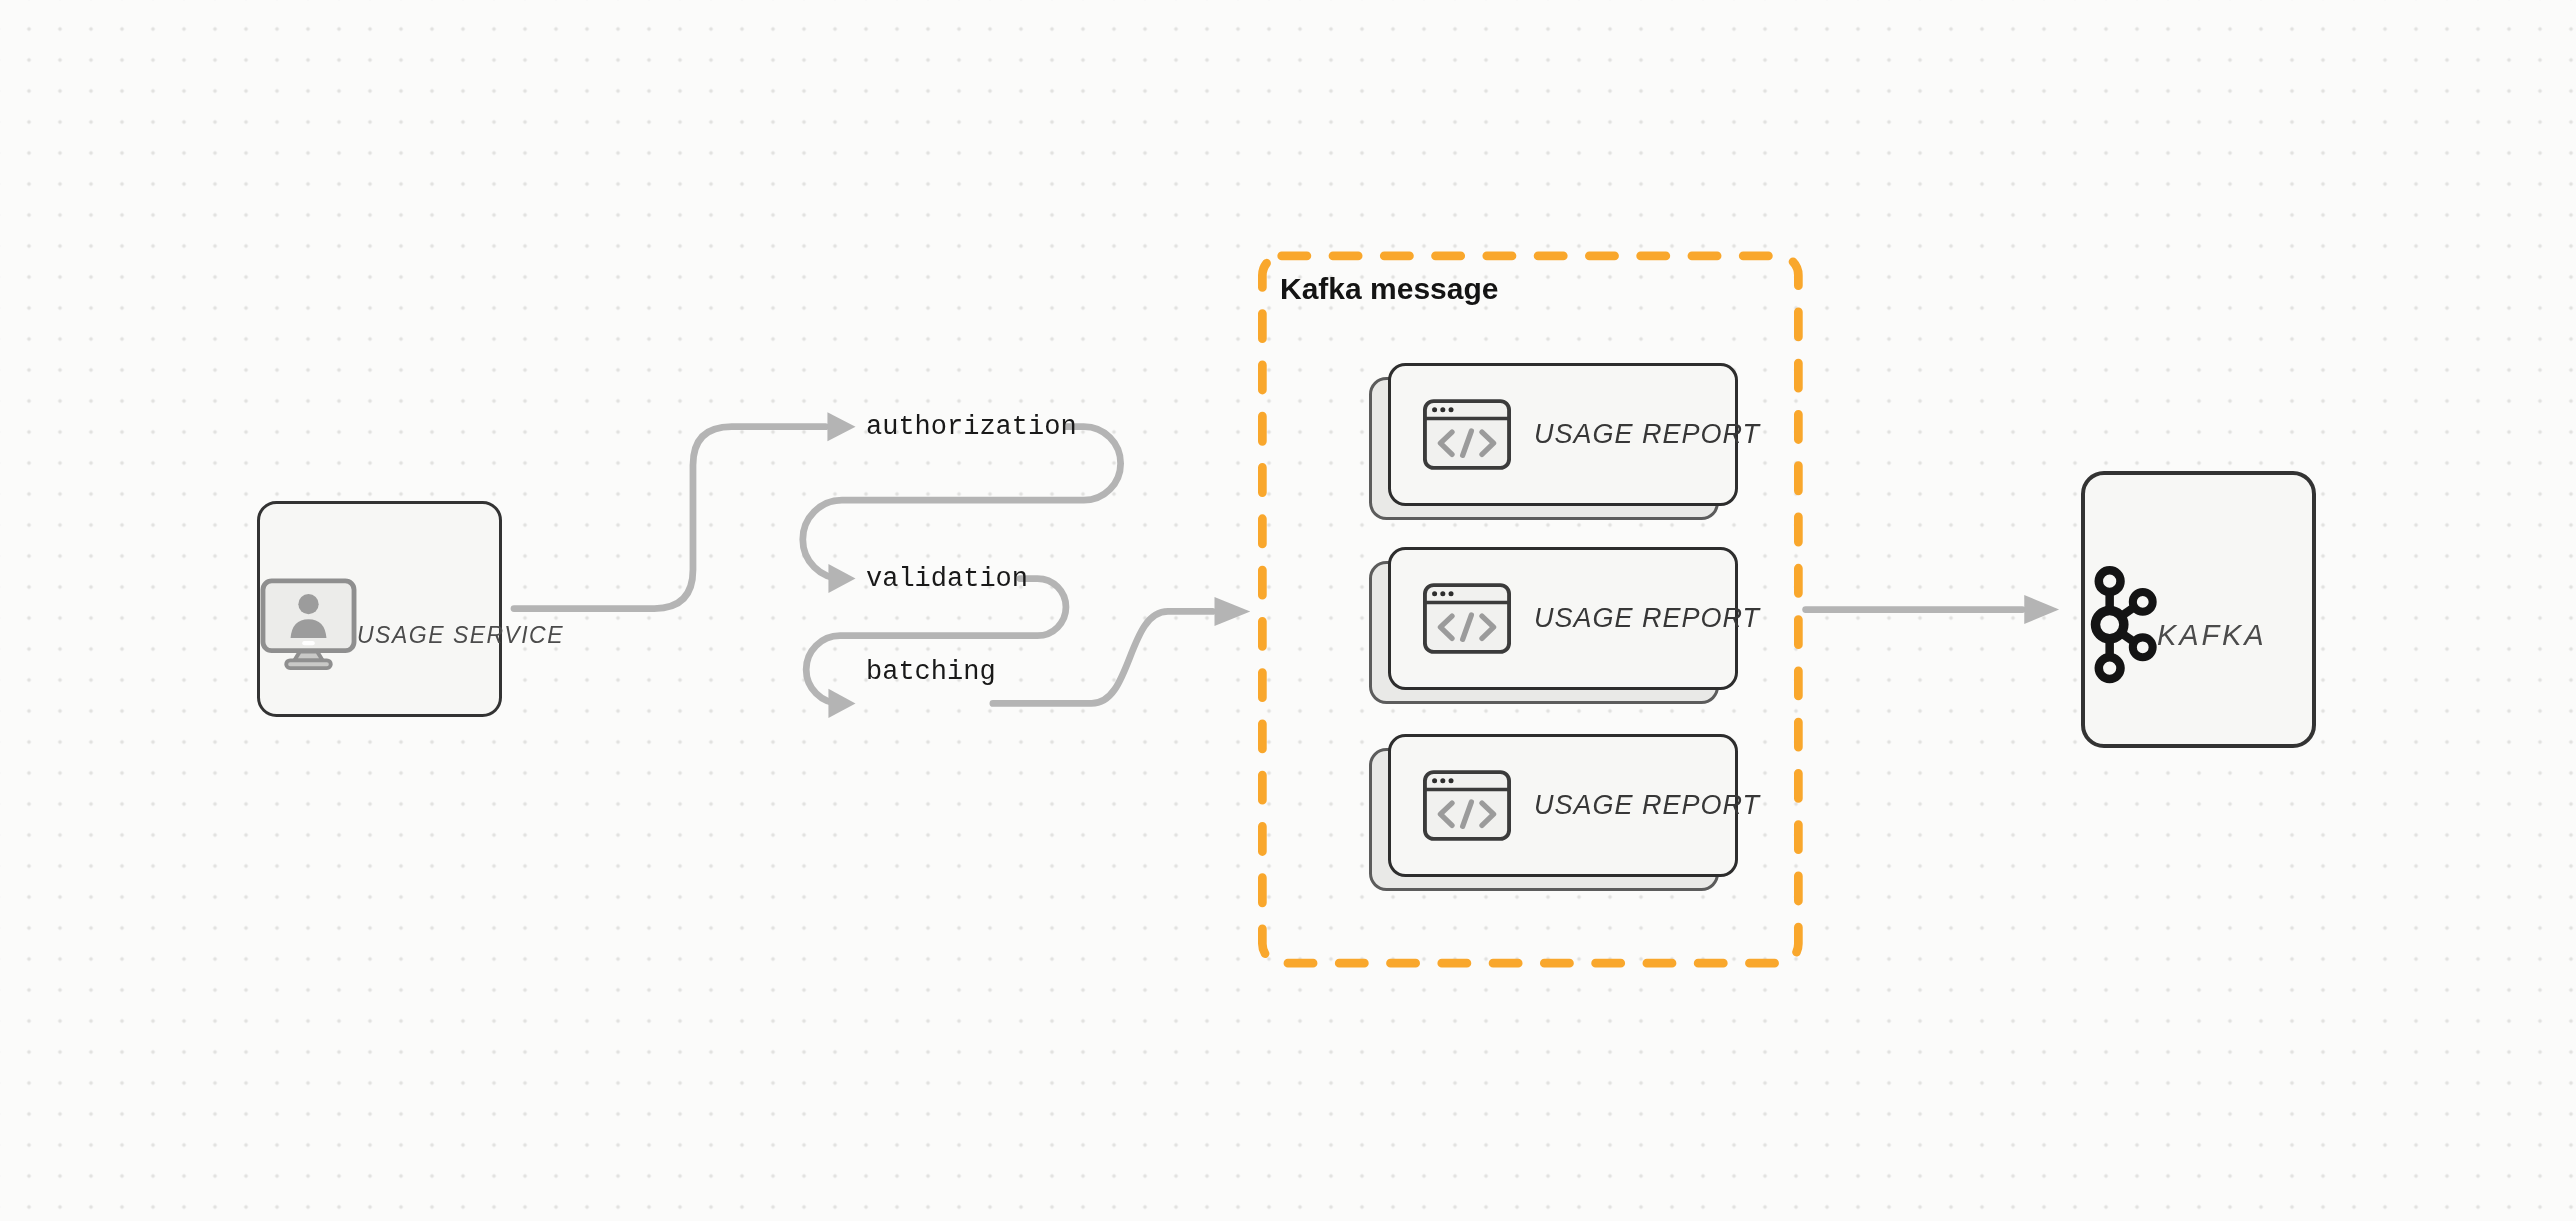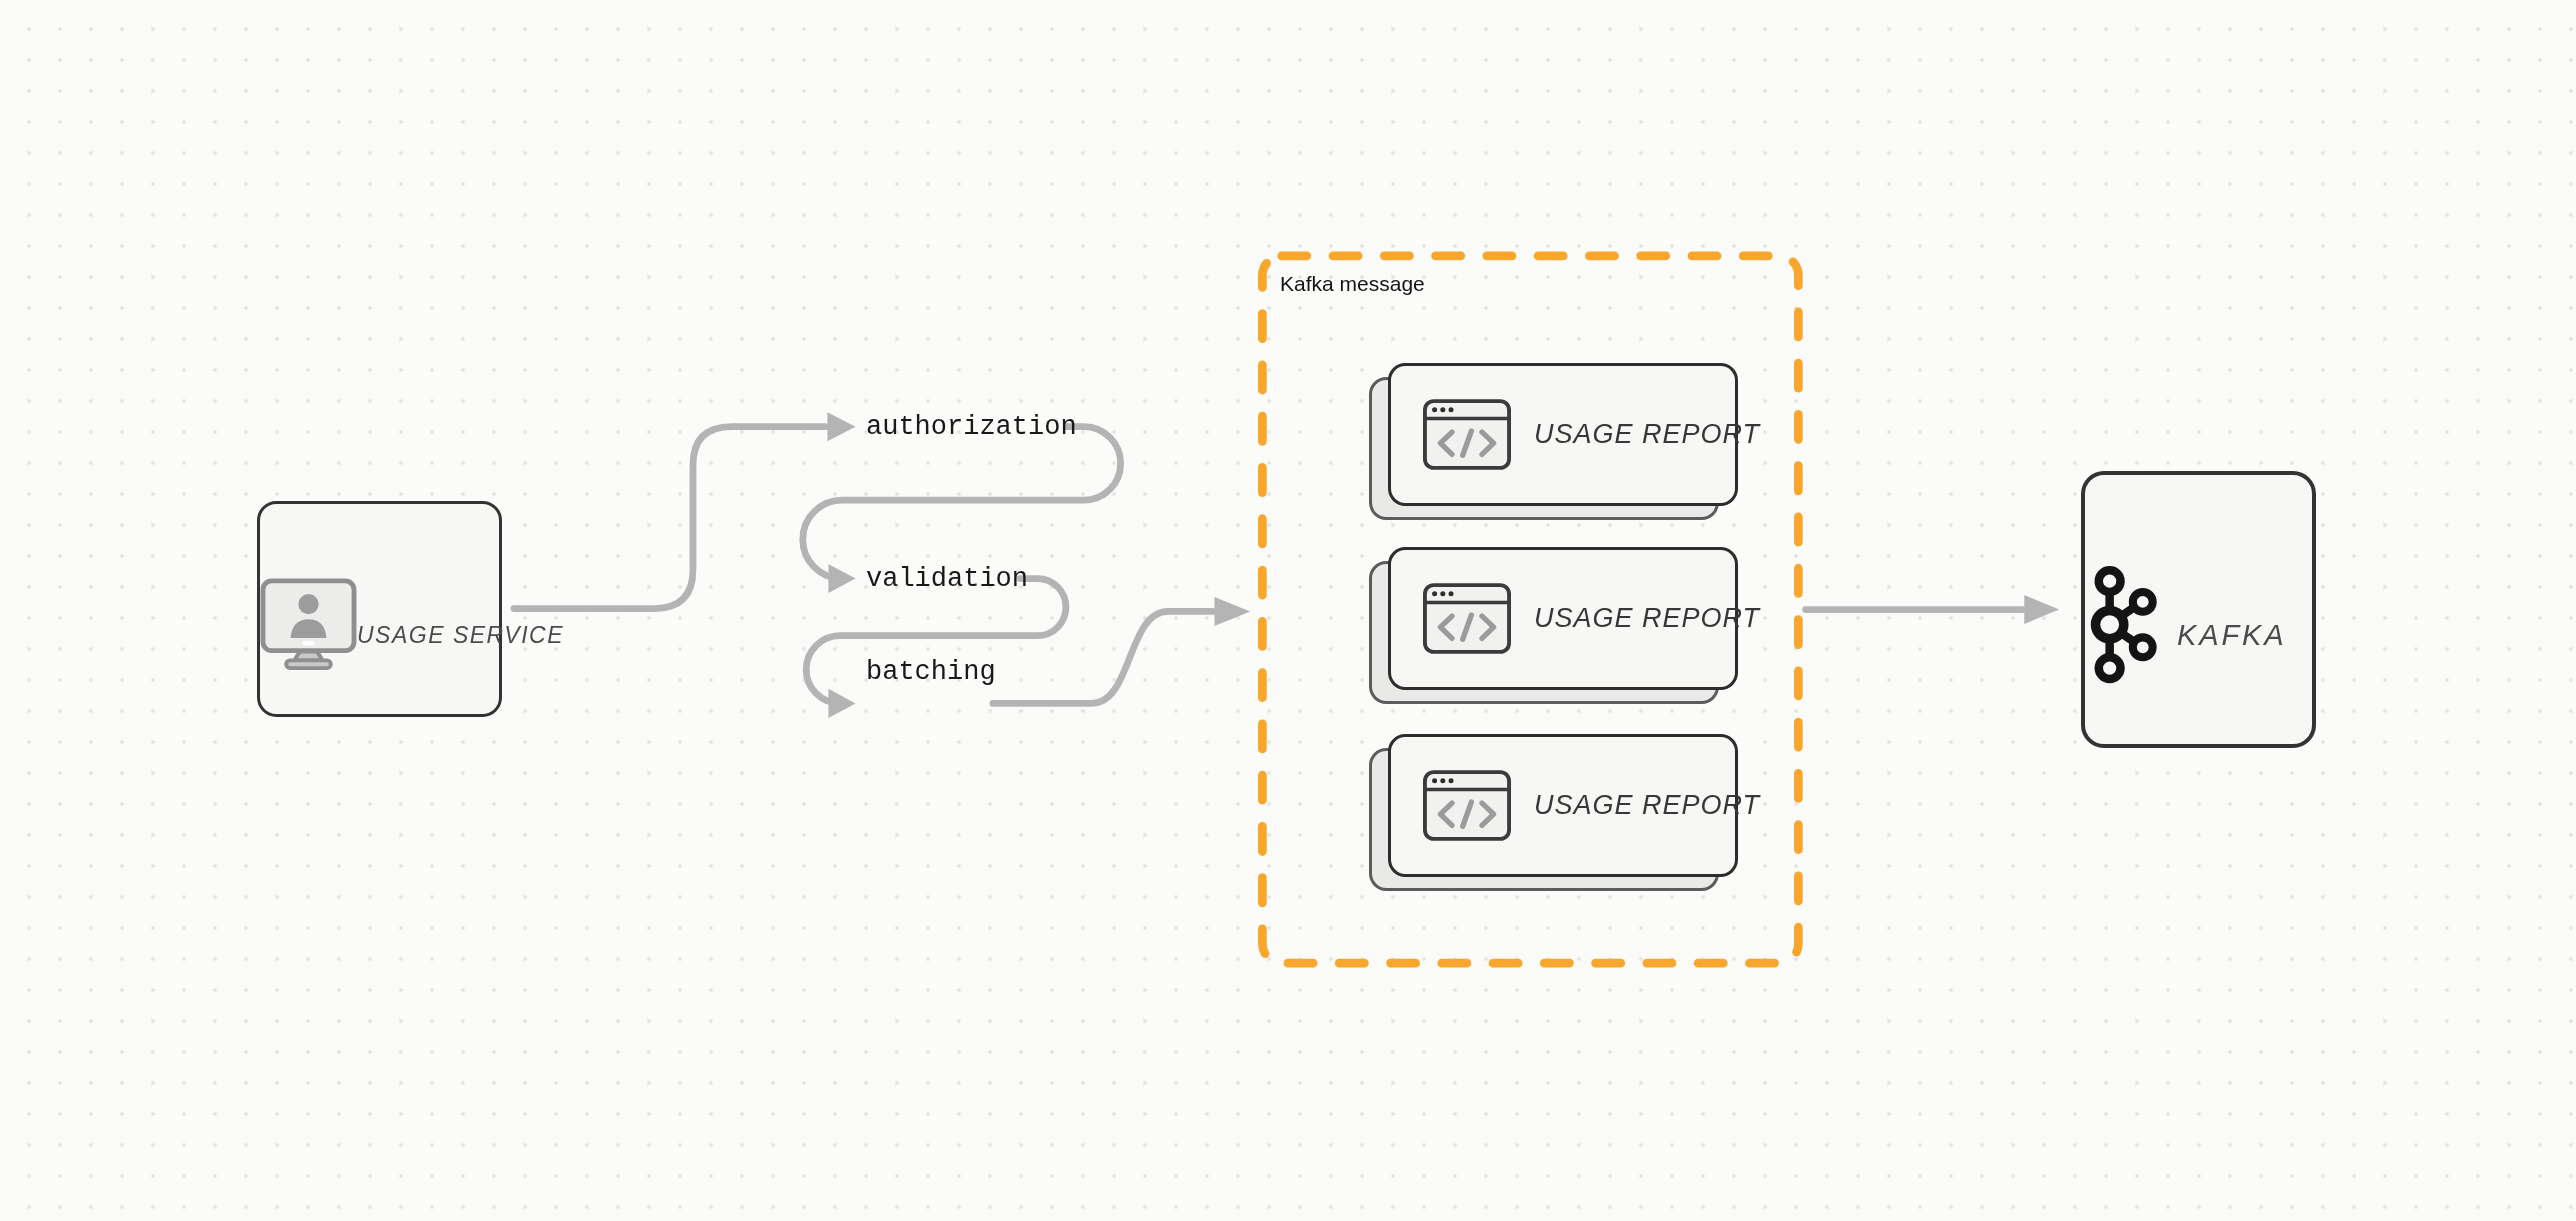--- a/index.html
+++ b/index.html
@@ -19,41 +19,41 @@
   .node{
     position:absolute;z-index:2;
     background:#f7f7f5;
     border:3.9px solid #333333;
     border-radius:19.4px;
     display:flex;flex-direction:row;align-items:center;
     box-sizing:border-box;
     font-style:italic;
   }
   .node-usage{left:257px;top:501px;width:245px;height:216px;padding-top:35px;}
-  .node-kafka{left:2081px;top:471px;width:235px;height:277px;padding-top:37px;border-width:4.8px;border-radius:23px;gap:20px;}
+  .node-kafka{left:2081px;top:471px;width:235px;height:277px;padding-top:37px;border-width:4.8px;border-radius:23px;}
   .node-label{
     color:#4b4b4b;font-size:23px;font-weight:500;letter-spacing:1.5px;
     margin-top:17.4px;white-space:nowrap;
   }
   .kafka-label{font-size:29px;letter-spacing:2.9px;margin-top:15.5px;}
 
   
   .step-label{
     position:absolute;z-index:2;left:866px;
     transform:translateY(-50%);
     color:#191919;font-size:27px;font-weight:500;white-space:nowrap;font-family:Liberation Mono, monospace;
   }
   .step-authorization{top:427px;}
   .step-validation{top:579px;text-align:right;}
   .step-batching{top:672px;}
 
   
   .group-title{
     position:absolute;z-index:2;left:1280px;top:272px;
-    color:#141414;font-size:21px;font-weight:400;white-space:nowrap;
+    color:#141414;font-size:30px;font-weight:700;white-space:nowrap;
   }
   .report-card{position:absolute;z-index:2;left:1356px;width:350px;height:143px;}
   .card-1{top:363px;}
   .card-2{top:547px;}
   .card-3{top:734px;}
   .card-back{
     position:absolute;left:12.6px;top:13.5px;width:100%;height:100%;
     background:#e9e9e7;border:3.9px solid #5c5c5c;border-radius:17.4px;
     box-sizing:border-box;
   }

